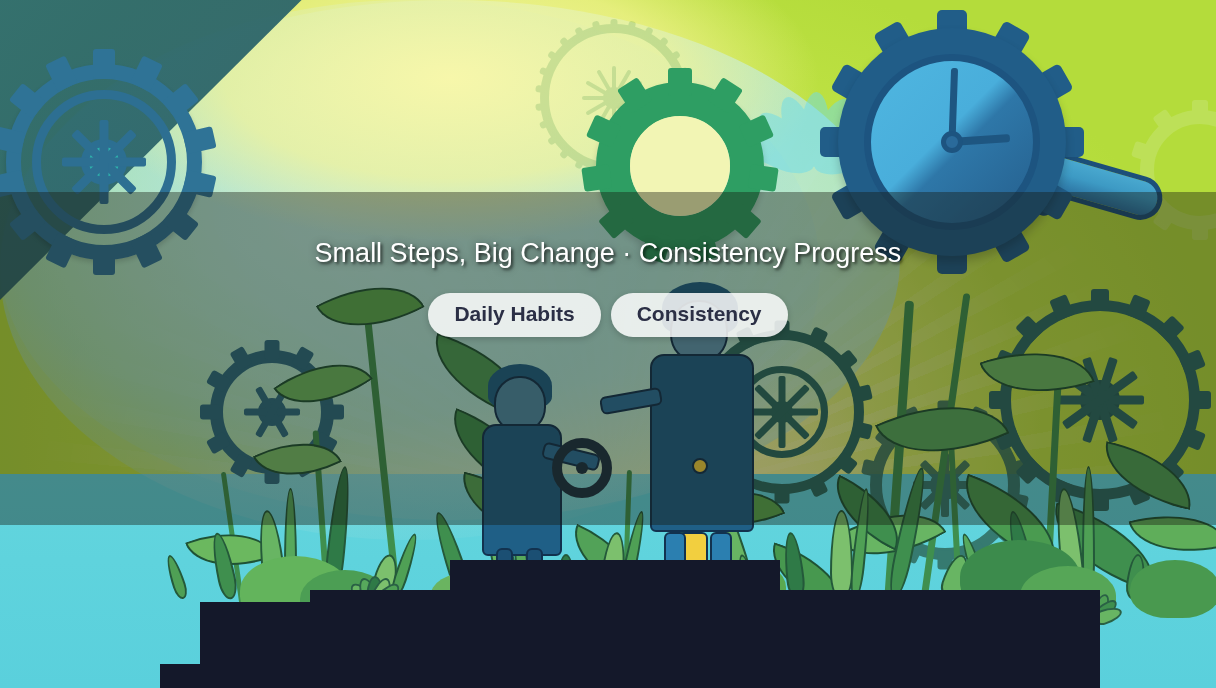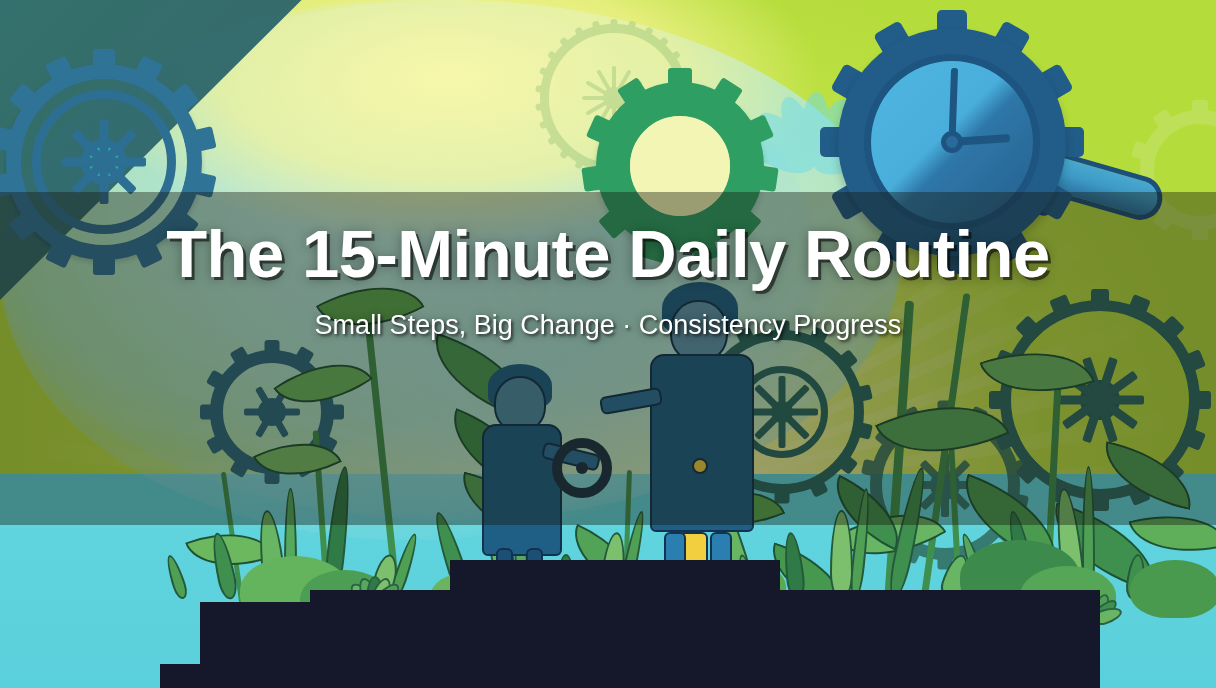--- a/index.html
+++ b/index.html
@@ -573,17 +573,20 @@
 
   <div class="podium" id="pod-left"></div>
   <div class="podium" id="pod-mid"></div>
   <div class="podium" id="pod-center"></div>
   <div class="podium" id="pod-right"></div>
   <div class="podium" id="pod-base"></div>
 
   <div id="scrim"></div>
 
   <div id="content">
-    <h1 id="hero-title">The 15-Minute Daily Routine</h1>
     <div id="hero-subtitle">Small Steps, Big Change · Consistency Progress</div>
+    <div id="tag-row">
+      <span class="tag">Daily Habits</span>
+      <span class="tag">Consistency</span>
+    </div>
   </div>
 
 </div>
 
 </body></html>

